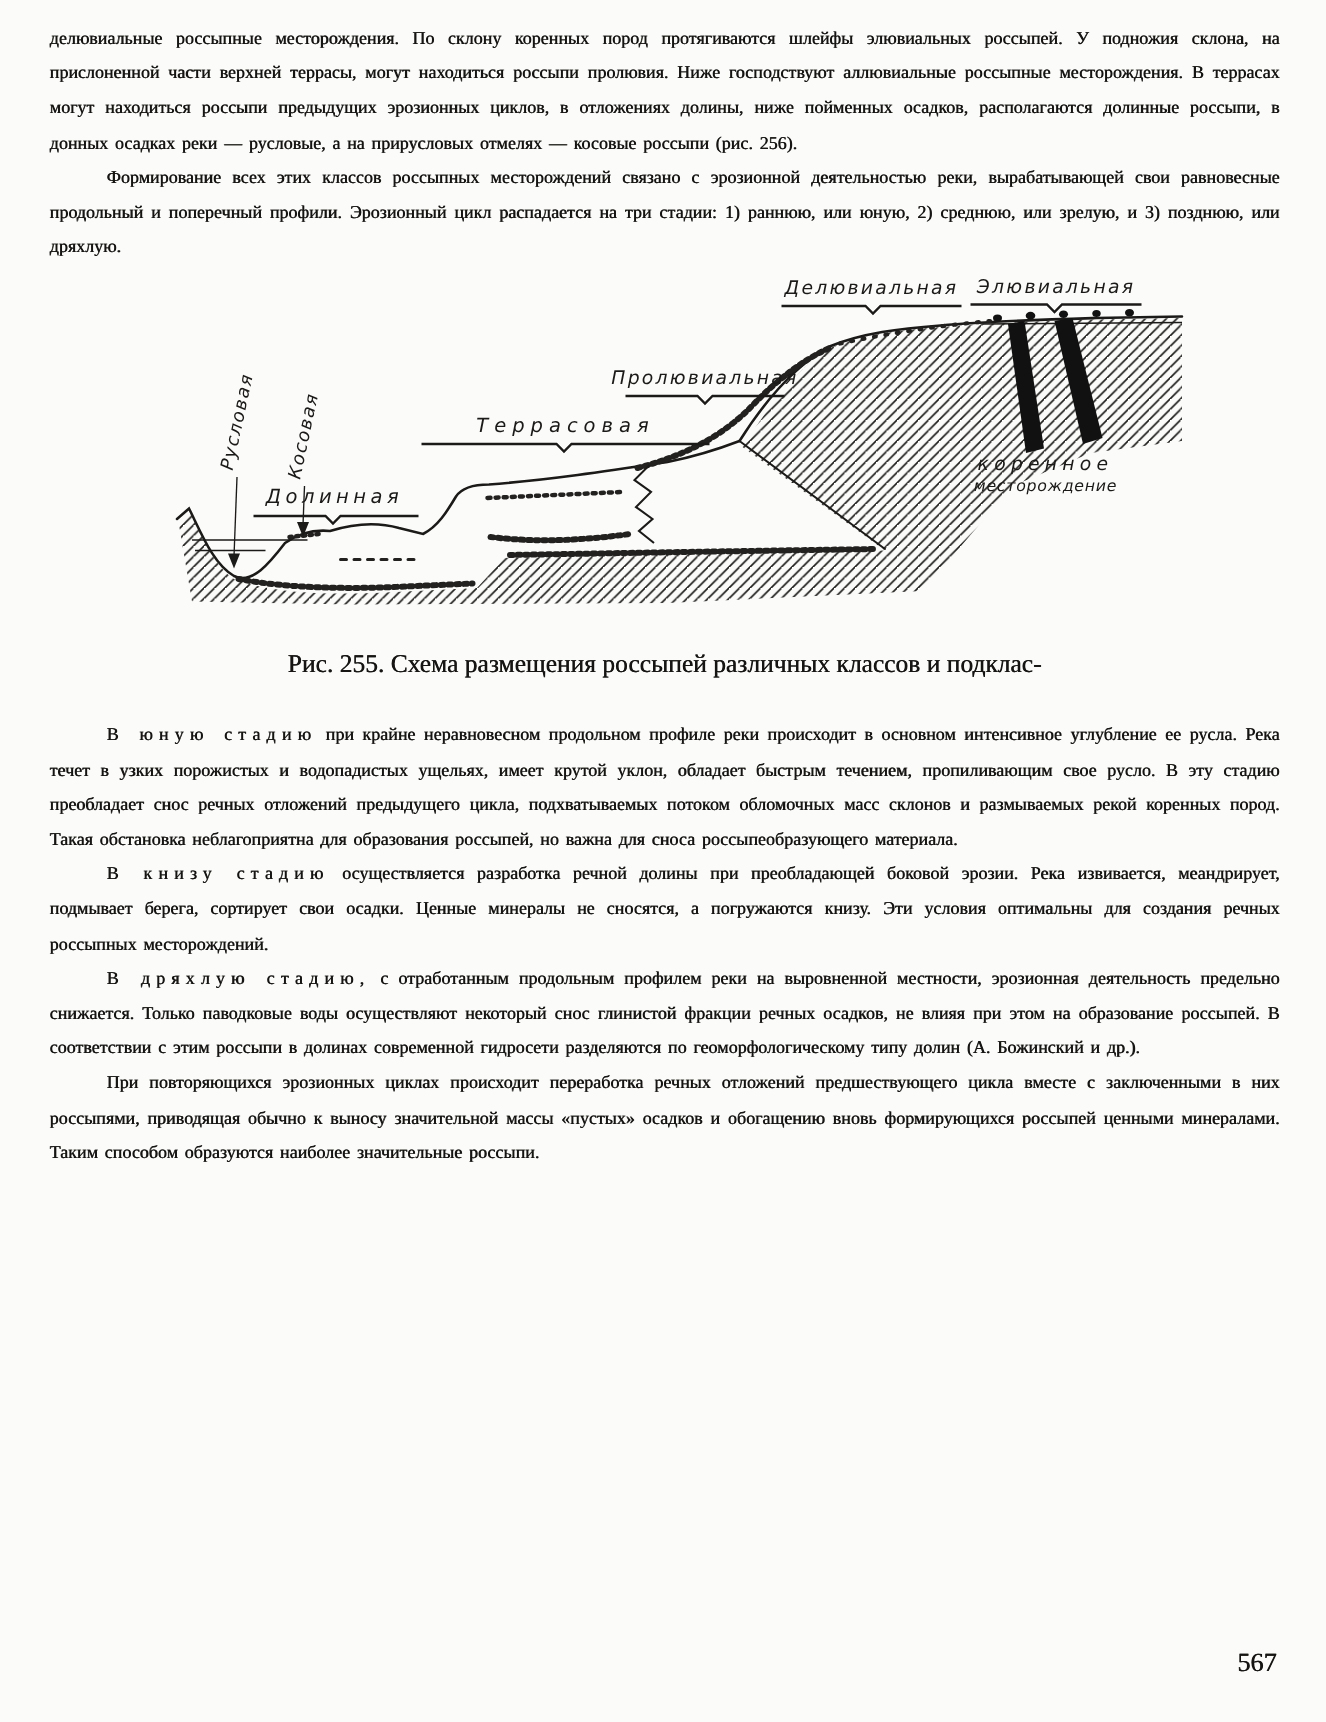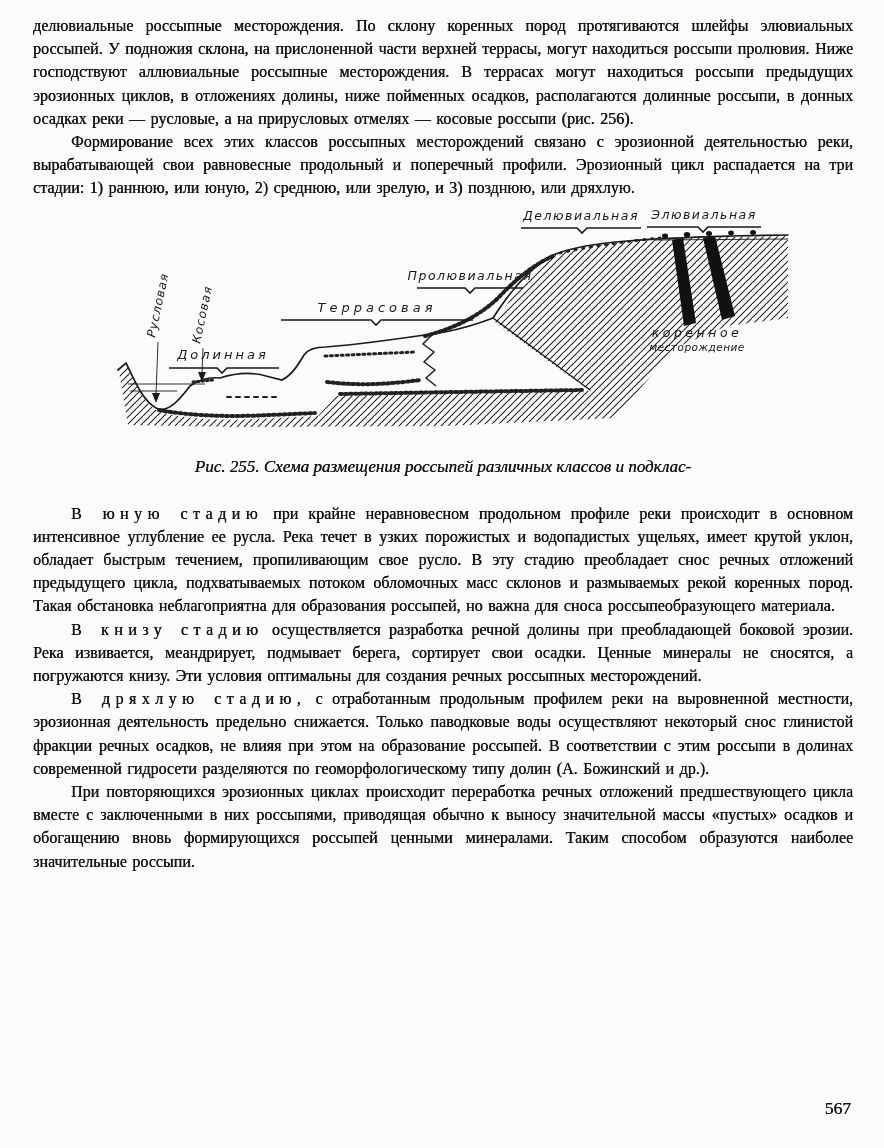--- a/index.html
+++ b/index.html
@@ -11,37 +11,36 @@
     overflow:hidden;
   }
   .page {
     position:relative;
     width:884px; height:1148px;
     padding:14px 31px 0 33px;
     box-sizing:border-box;
   }
   .text-block p {
     margin:0;
-    font-size:16px;
+    font-size:12px;
     line-height:23.2px;
     text-align:justify;
     text-shadow:0.35px 0 0 currentColor;
     word-spacing:1.5px;
   }
   .text-block p.ind { text-indent:38px; }
   .razr { letter-spacing:0.34em; }
   .figure-wrap { margin:6px 0 0 0; }
   .fig-svg { display:block; margin-left:82px; }
   .fig-caption {
     margin-top:8px;
     text-align:center;
     font-size:17px;
     line-height:22px;
     text-shadow:0.3px 0 0 currentColor;
-    font-style:italic;
   }
   .block2 { margin-top:24px; }
   .pagenum {
     position:absolute;
     right:33px; top:1098px;
     font-size:17.5px;
     text-shadow:0.35px 0 0 currentColor;
   }
   
   .terr { fill:none; stroke:#1b1a18; stroke-width:1.7; stroke-linecap:round; }

